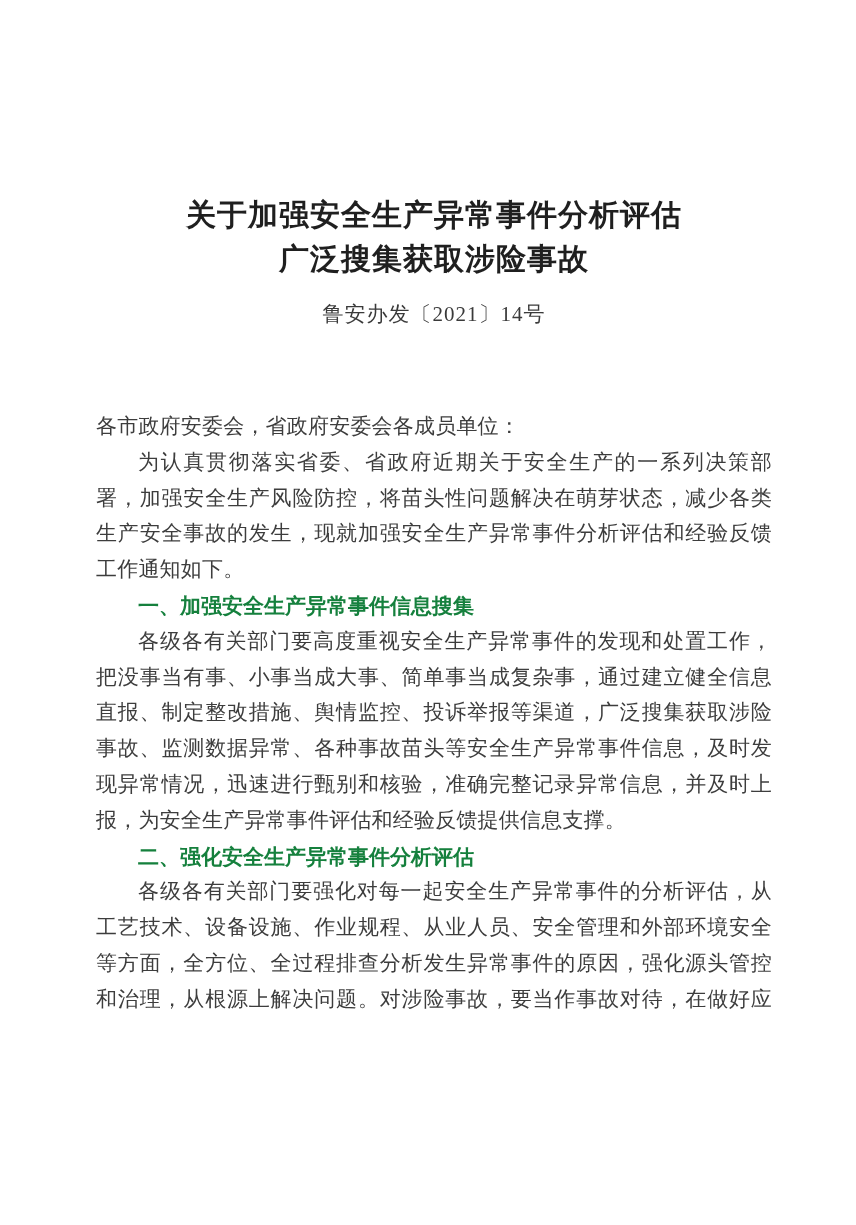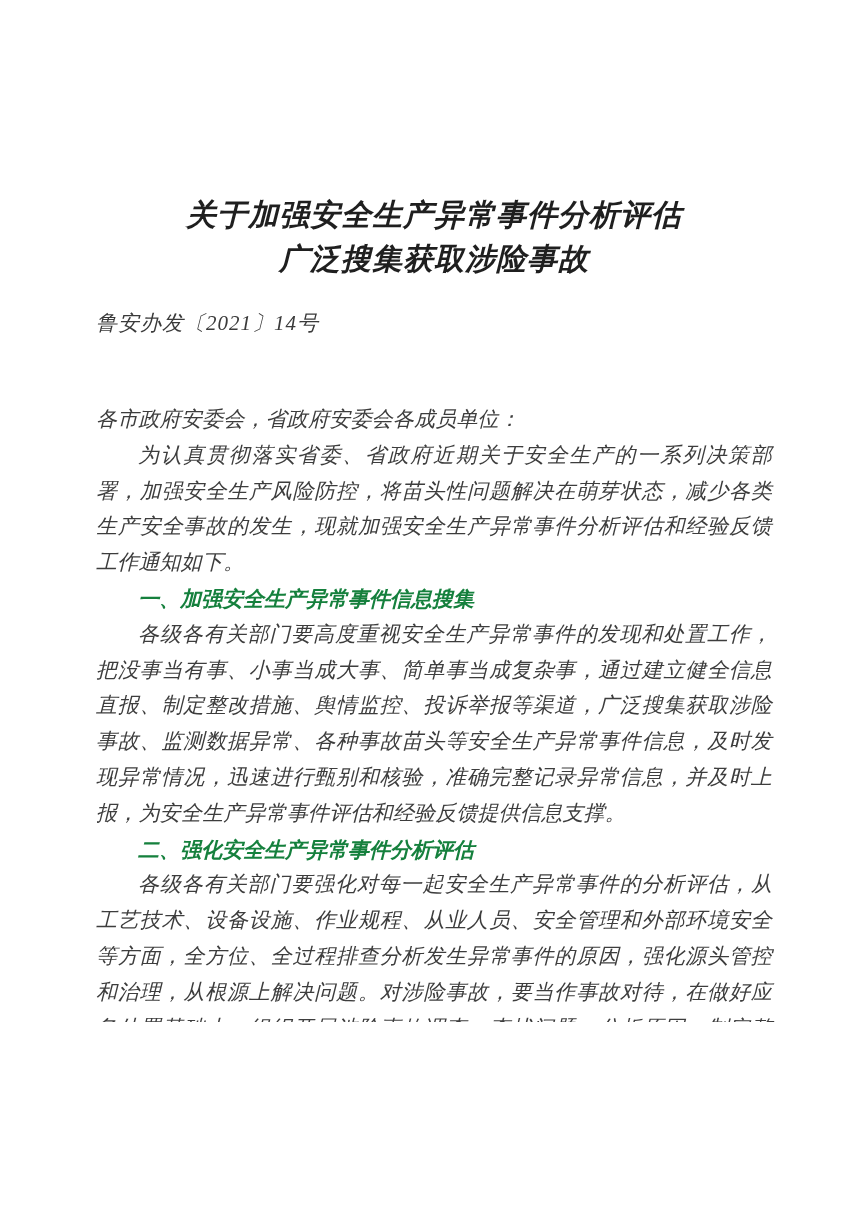--- a/index.html
+++ b/index.html
@@ -4,48 +4,48 @@
 <style>
   * { box-sizing: border-box; }
   html, body { margin: 0; padding: 0; background: #ffffff; }
   .page {
     position: relative;
     width: 856px;
     height: 1022px;
     background: #ffffff;
     overflow: hidden;
     font-family: "Liberation Serif", serif;
-    font-style: italic;
   }
   .doc {
     position: absolute;
     left: 96px;
     top: 0;
     width: 676px;
   }
   .title {
     margin: 193px 0 0 0;
     text-align: center;
     font-family: "Liberation Serif", serif;
     font-weight: 700;
     font-size: 30px;
     line-height: 44px;
     color: #1f1f1f;
     letter-spacing: 1px;
   }
   .title .tline { display: block; }
   .docnum {
-    margin-top: 27px;
+    margin-top: 18px;
+    text-align: center;
     font-family: "Liberation Serif", serif;
     font-size: 21px;
     line-height: 30px;
     color: #3a3a3a;
     letter-spacing: 1px;
   }
-  .bodytext { margin-top: 64px; }
+  .bodytext { margin-top: 80px; }
   .para, .salutation {
     margin: 0;
     font-family: "Liberation Serif", serif;
     font-size: 21px;
     line-height: 35.8px;
     color: #3d3d3d;
     text-align: justify;
     letter-spacing: 0.2px;
   }
   .indent { text-indent: 2em; }

